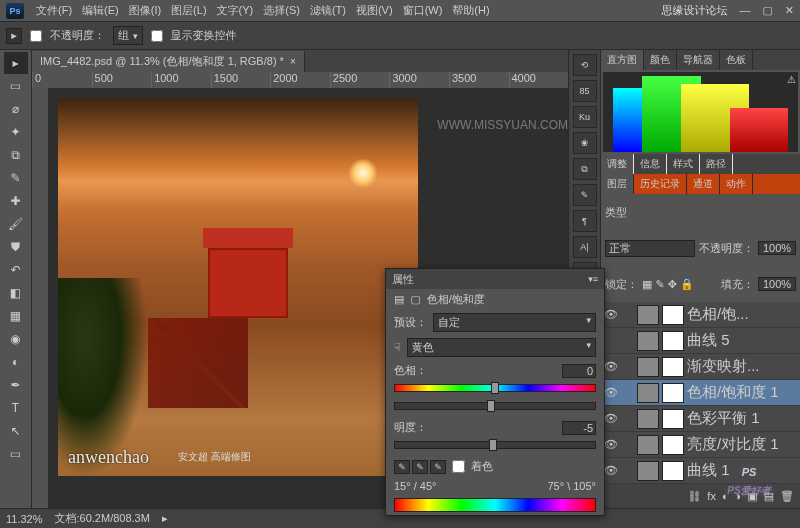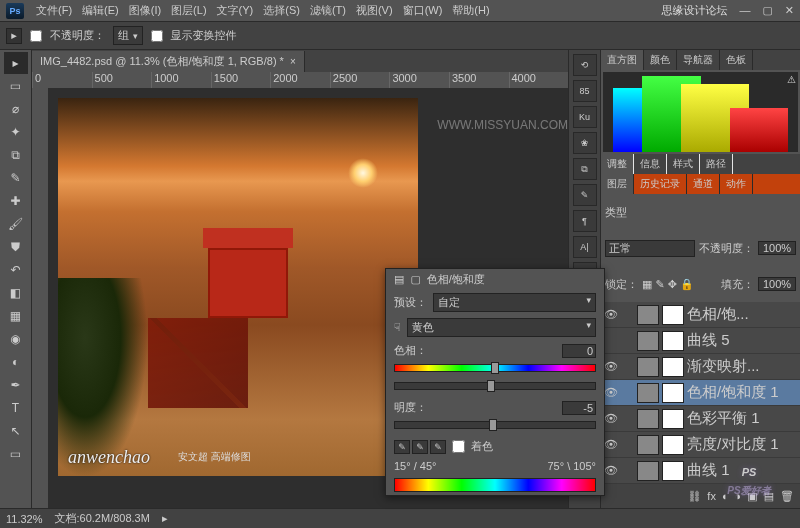--- a/index.html
+++ b/index.html
@@ -28,21 +28,21 @@
 .cwrap{flex:1;display:flex}
 .ruler-v{width:16px;background:#535353}
 .canvas{flex:1;background:#2e2e2e;display:flex;align-items:flex-start;justify-content:flex-start;padding:10px;position:relative;overflow:hidden}
 .img{width:360px;height:378px;background:linear-gradient(to bottom,#3a2410 0%,#d47830 18%,#e89850 22%,#c47030 30%,#a05828 45%,#8a4a20 60%,#b47840 85%,#a06830 100%);position:relative;overflow:hidden}
 .sun{position:absolute;top:60px;right:40px;width:30px;height:30px;background:radial-gradient(#fff8e0,#ffd070 40%,transparent 70%);border-radius:50%}
 .tower{position:absolute;left:140px;top:130px;width:100px;height:180px}
 .tower .roof{width:90px;height:20px;background:#c03020;margin-left:5px}
 .tower .box{width:80px;height:70px;background:#b82818;margin-left:10px;border:2px solid #901808}
 .tower .stairs{position:absolute;bottom:0;left:-50px;width:100px;height:90px;background:linear-gradient(45deg,transparent 48%,#701808 48%,#701808 52%,transparent 52%),linear-gradient(135deg,#801808 0%,#601008 100%);opacity:.85}
 .palm{position:absolute;left:0;top:180px;width:90px;height:200px;background:radial-gradient(ellipse at 30% 30%,#2a3818 0%,#1a2808 40%,transparent 70%)}
-.wm{position:absolute;bottom:8px;left:10px;font-family:cursive;font-size:18px;color:#eee;font-style:italic;text-shadow:0 0 2px #000}
+.wm{position:absolute;bottom:8px;left:10px;font-family:cursive;font-size:18px;color:#eee;text-shadow:0 0 2px #000}
 .wm2{position:absolute;bottom:12px;left:120px;font-size:10px;color:#ddd}
 .midstrip{width:32px;background:#424242;display:flex;flex-direction:column;align-items:center;gap:4px;padding-top:4px;border-left:1px solid #2a2a2a}
 .midstrip .m{width:24px;height:22px;background:#3a3a3a;border:1px solid #282828;display:flex;align-items:center;justify-content:center;font-size:9px}
 .rpanels{width:200px;background:#535353;display:flex;flex-direction:column;border-left:1px solid #2a2a2a}
 .ptabs{display:flex;height:20px;background:#424242}
 .ptabs span{padding:3px 6px;font-size:10px;border-right:1px solid #2a2a2a}
 .ptabs span.act{background:#535353}
 .histo{height:80px;background:#2a2a2a;margin:2px;position:relative;overflow:hidden}
 .histo .hf{position:absolute;bottom:0;width:100%;height:100%}
 .peak{position:absolute;bottom:0}
@@ -307,20 +307,24 @@
   </div>
 </div>
 
 <div class="statusbar">
   <span>11.32%</span>
   <span>文档:60.2M/808.3M</span>
   <span>▸</span>
 </div>
 
 <div class="props">
+  <div class="hdr">
+    <span>属性</span>
+    <span style="margin-left:auto;font-size:9px">▾≡</span>
+  </div>
   <div class="row">
     <span>▤</span>
     <span>▢</span>
     <span>色相/饱和度</span>
   </div>
   <div class="row">
     <span>预设：</span>
     <div class="dd3">自定</div>
   </div>
   <div class="row">

